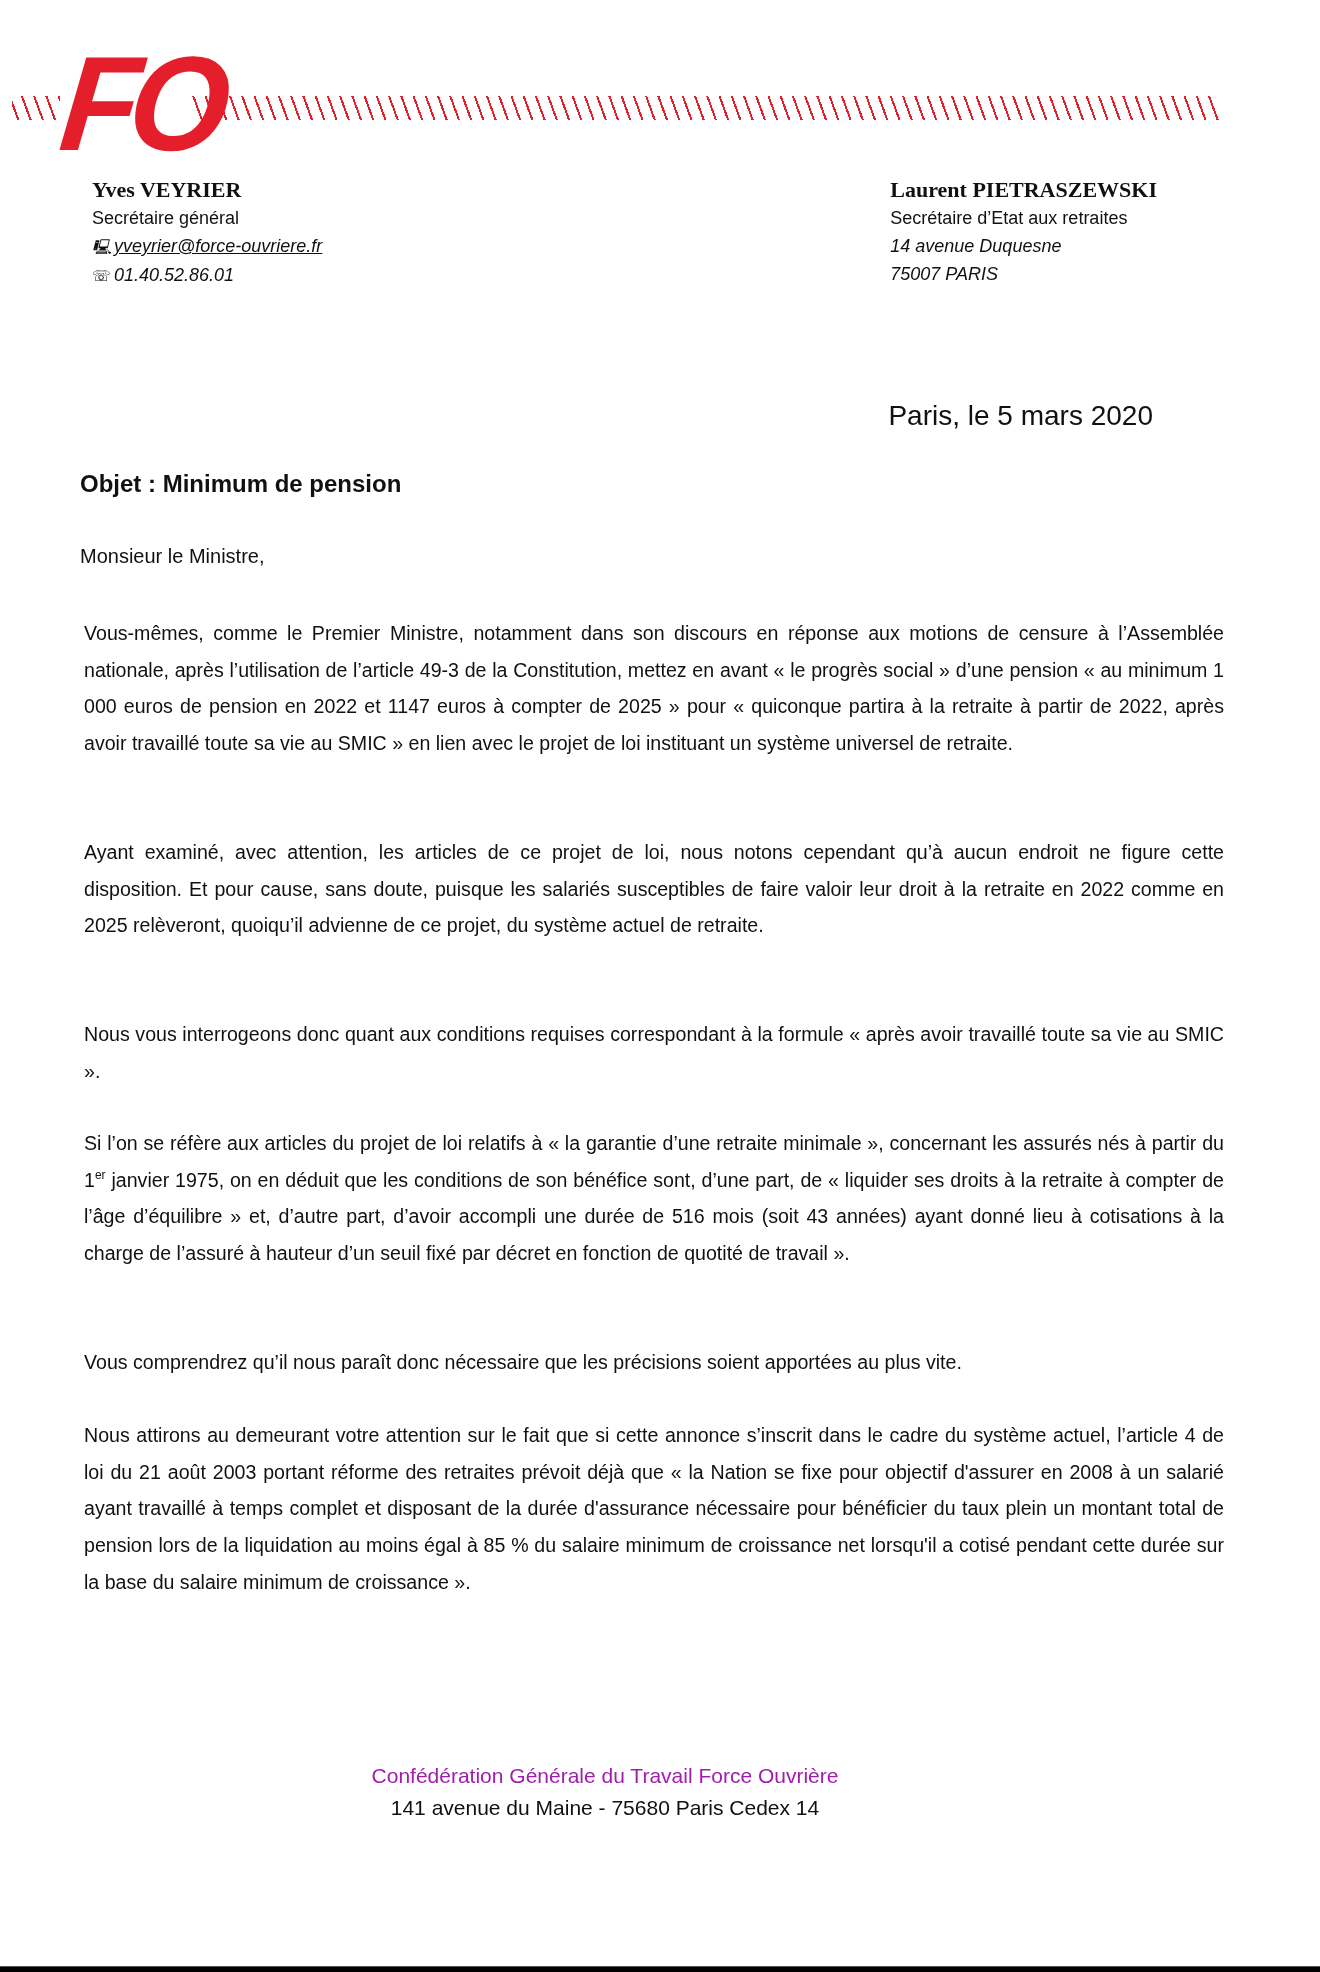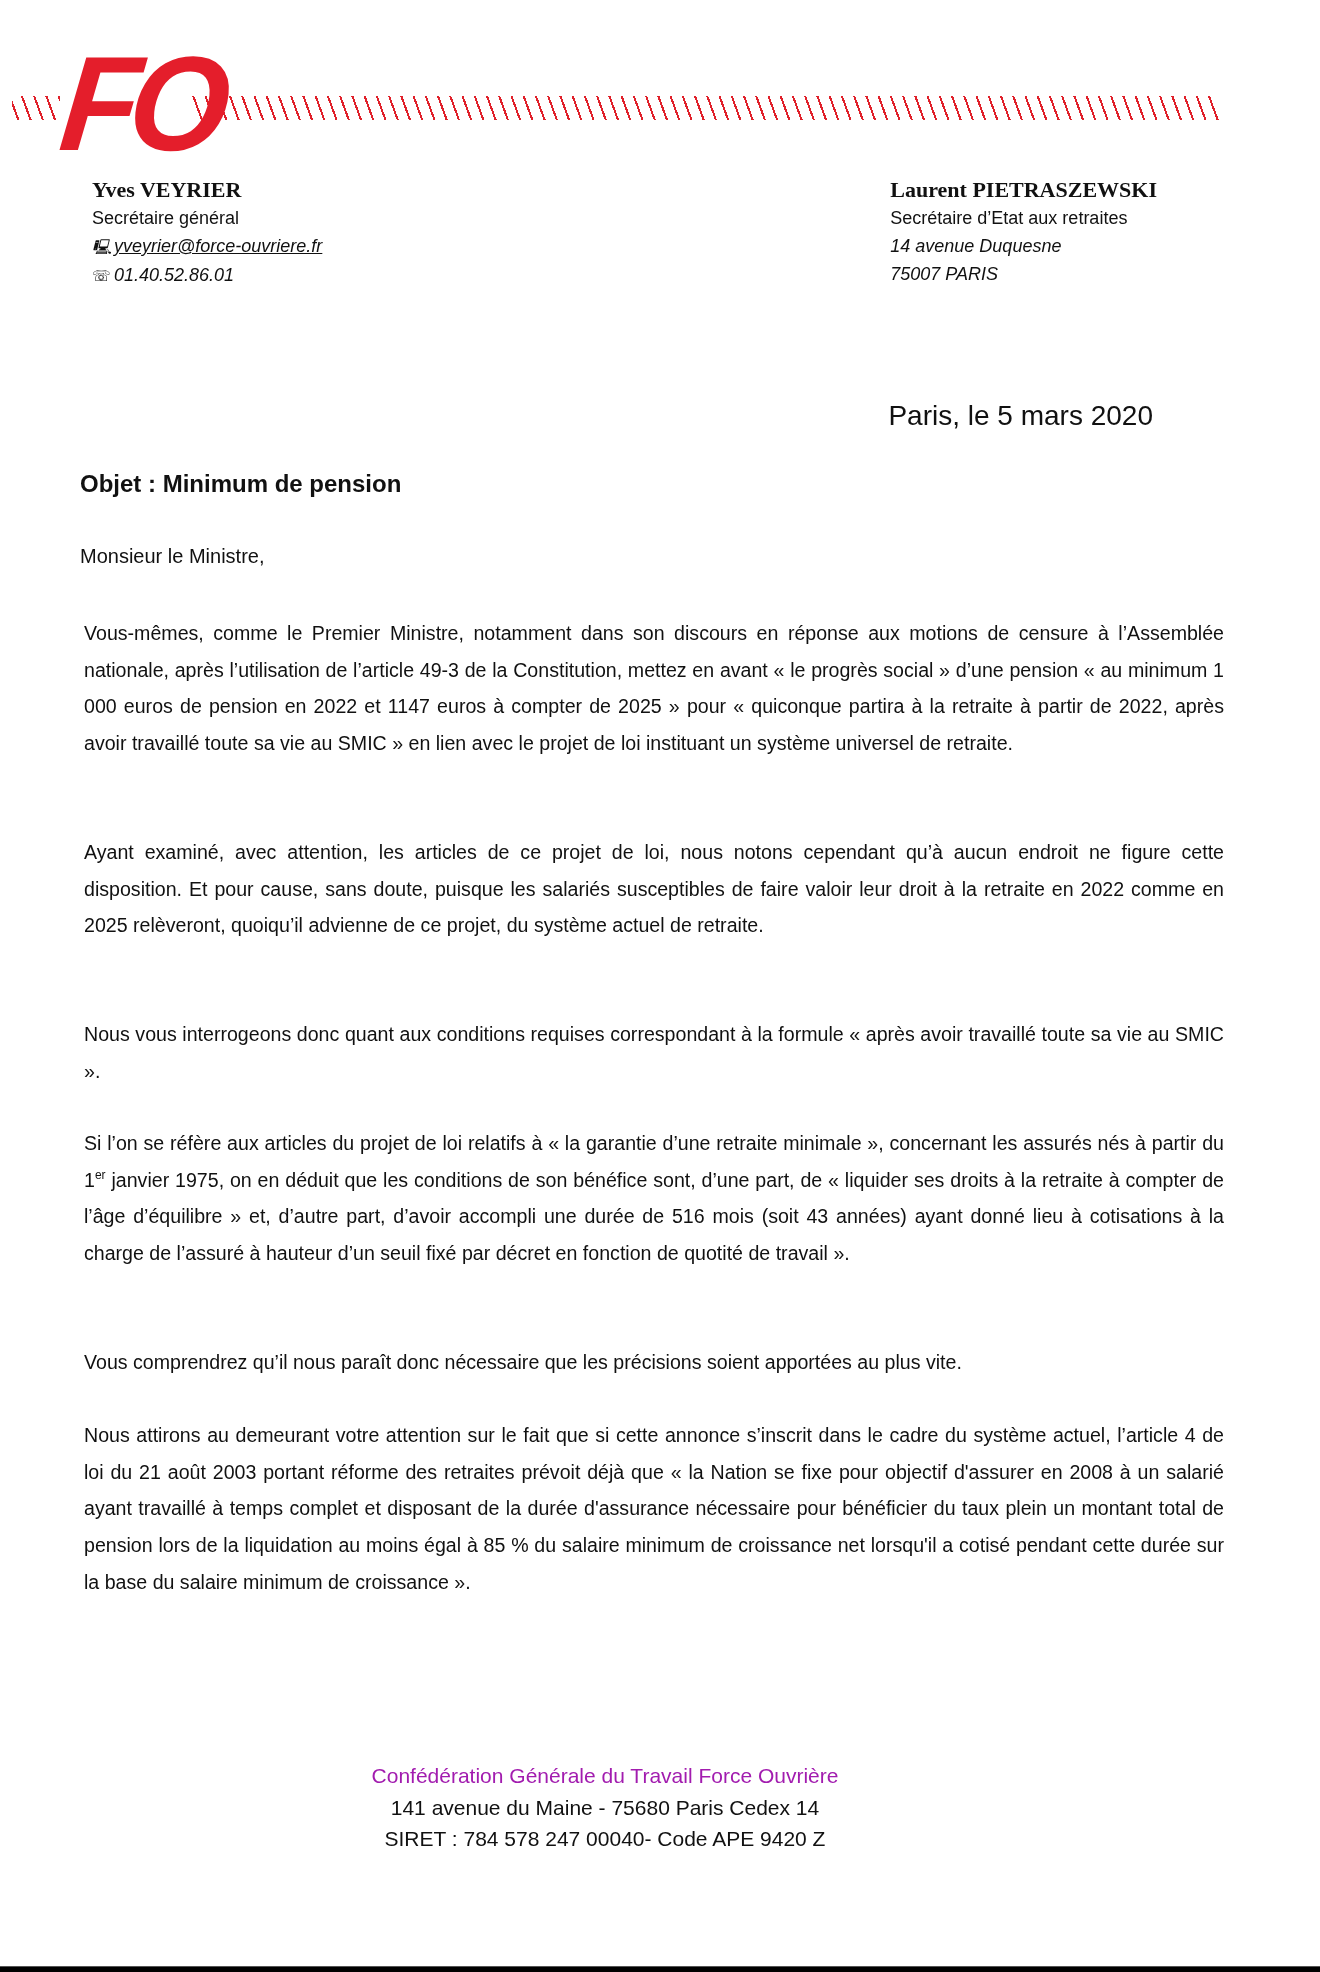--- a/index.html
+++ b/index.html
@@ -65,16 +65,15 @@
 <div class="abs body p1">Vous-mêmes, comme le Premier Ministre, notamment dans son discours en réponse aux motions de censure à l’Assemblée nationale, après l’utilisation de l’article 49-3 de la Constitution, mettez en avant « le progrès social » d’une pension « au minimum 1 000 euros de pension en 2022 et 1147 euros à compter de 2025 » pour « quiconque partira à la retraite à partir de 2022, après avoir travaillé toute sa vie au SMIC » en lien avec le projet de loi instituant un système universel de retraite.</div>
 <div class="abs body p2">Ayant examiné, avec attention, les articles de ce projet de loi, nous notons cependant qu’à aucun endroit ne figure cette disposition. Et pour cause, sans doute, puisque les salariés susceptibles de faire valoir leur droit à la retraite en 2022 comme en 2025 relèveront, quoiqu’il advienne de ce projet, du système actuel de retraite.</div>
 <div class="abs body p3">Nous vous interrogeons donc quant aux conditions requises correspondant à la formule « après avoir travaillé toute sa vie au SMIC ».</div>
 <div class="abs body p4"><span>Si l’on se réfère aux articles du projet de loi relatifs à « la garantie d’une retraite minimale », concernant les assurés nés à partir du 1</span><sup>er</sup><span> janvier 1975, on en déduit que les conditions de son bénéfice sont, d’une part, de « liquider ses droits à la retraite à compter de l’âge d’équilibre » et, d’autre part, d’avoir accompli une durée de 516 mois (soit 43 années) ayant donné lieu à cotisations à la charge de l’assuré à hauteur d’un seuil fixé par décret en fonction de quotité de travail ».</span></div>
 <div class="abs body p5">Vous comprendrez qu’il nous paraît donc nécessaire que les précisions soient apportées au plus vite.</div>
 <div class="abs body p6">Nous attirons au demeurant votre attention sur le fait que si cette annonce s’inscrit dans le cadre du système actuel, l’article 4 de loi du 21 août 2003 portant réforme des retraites prévoit déjà que « la Nation se fixe pour objectif d'assurer en 2008 à un salarié ayant travaillé à temps complet et disposant de la durée d'assurance nécessaire pour bénéficier du taux plein un montant total de pension lors de la liquidation au moins égal à 85 % du salaire minimum de croissance net lorsqu'il a cotisé pendant cette durée sur la base du salaire minimum de croissance ».</div>
 
 <div class="abs footer">
   <div class="org">Confédération Générale du Travail Force Ouvrière</div>
   <div>141 avenue du Maine - 75680 Paris Cedex 14</div>
-  <div>SIRET : 784 578 247 00040- Code APE 9420 Z</div>
 </div>
 
 <div class="abs bottom-bar"></div>
 
 </body></html>

